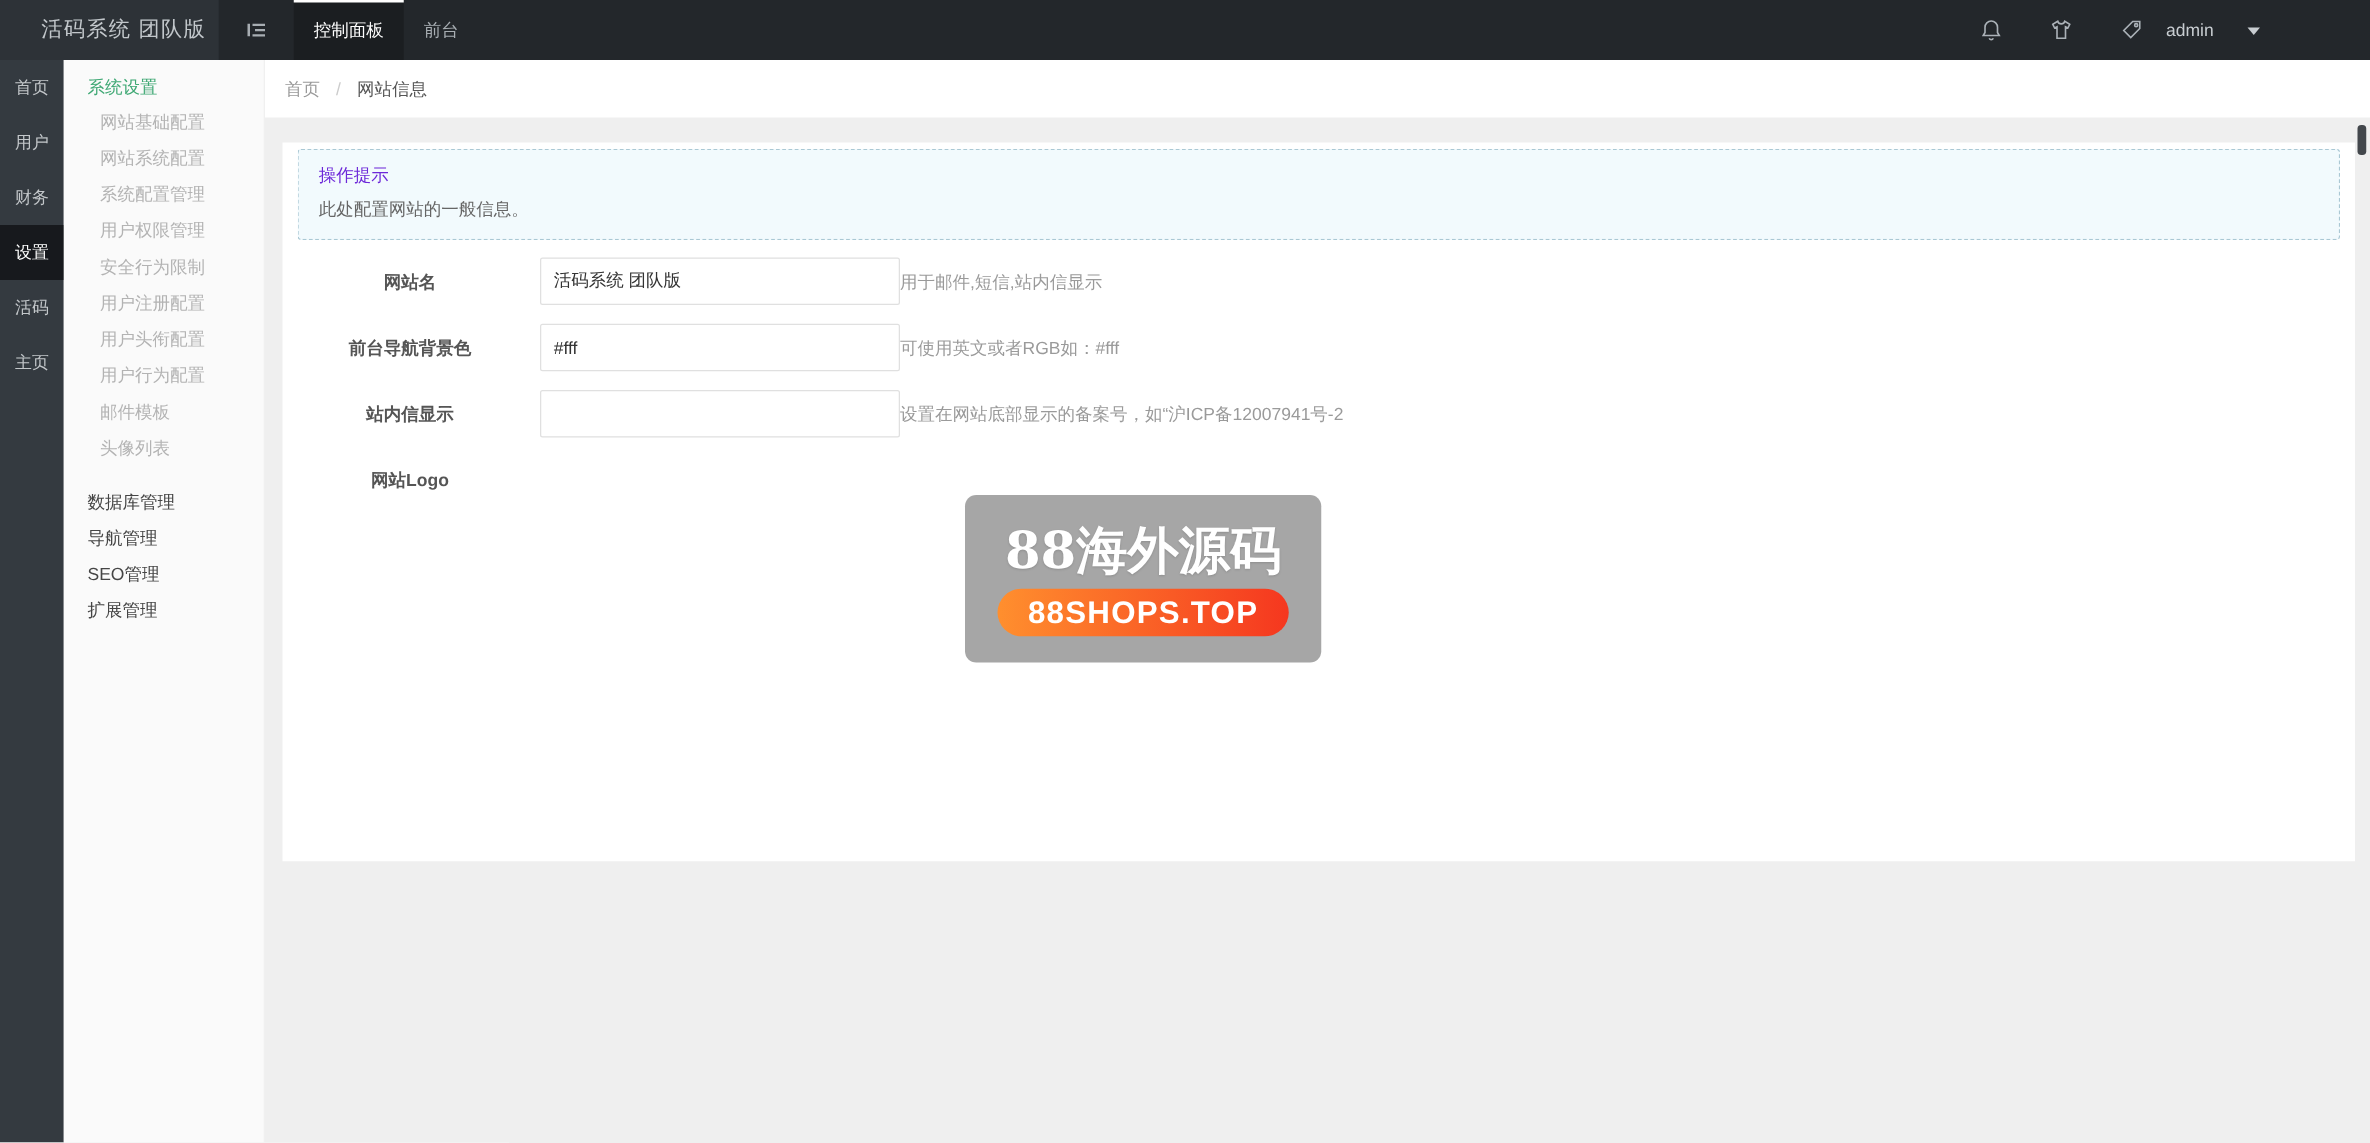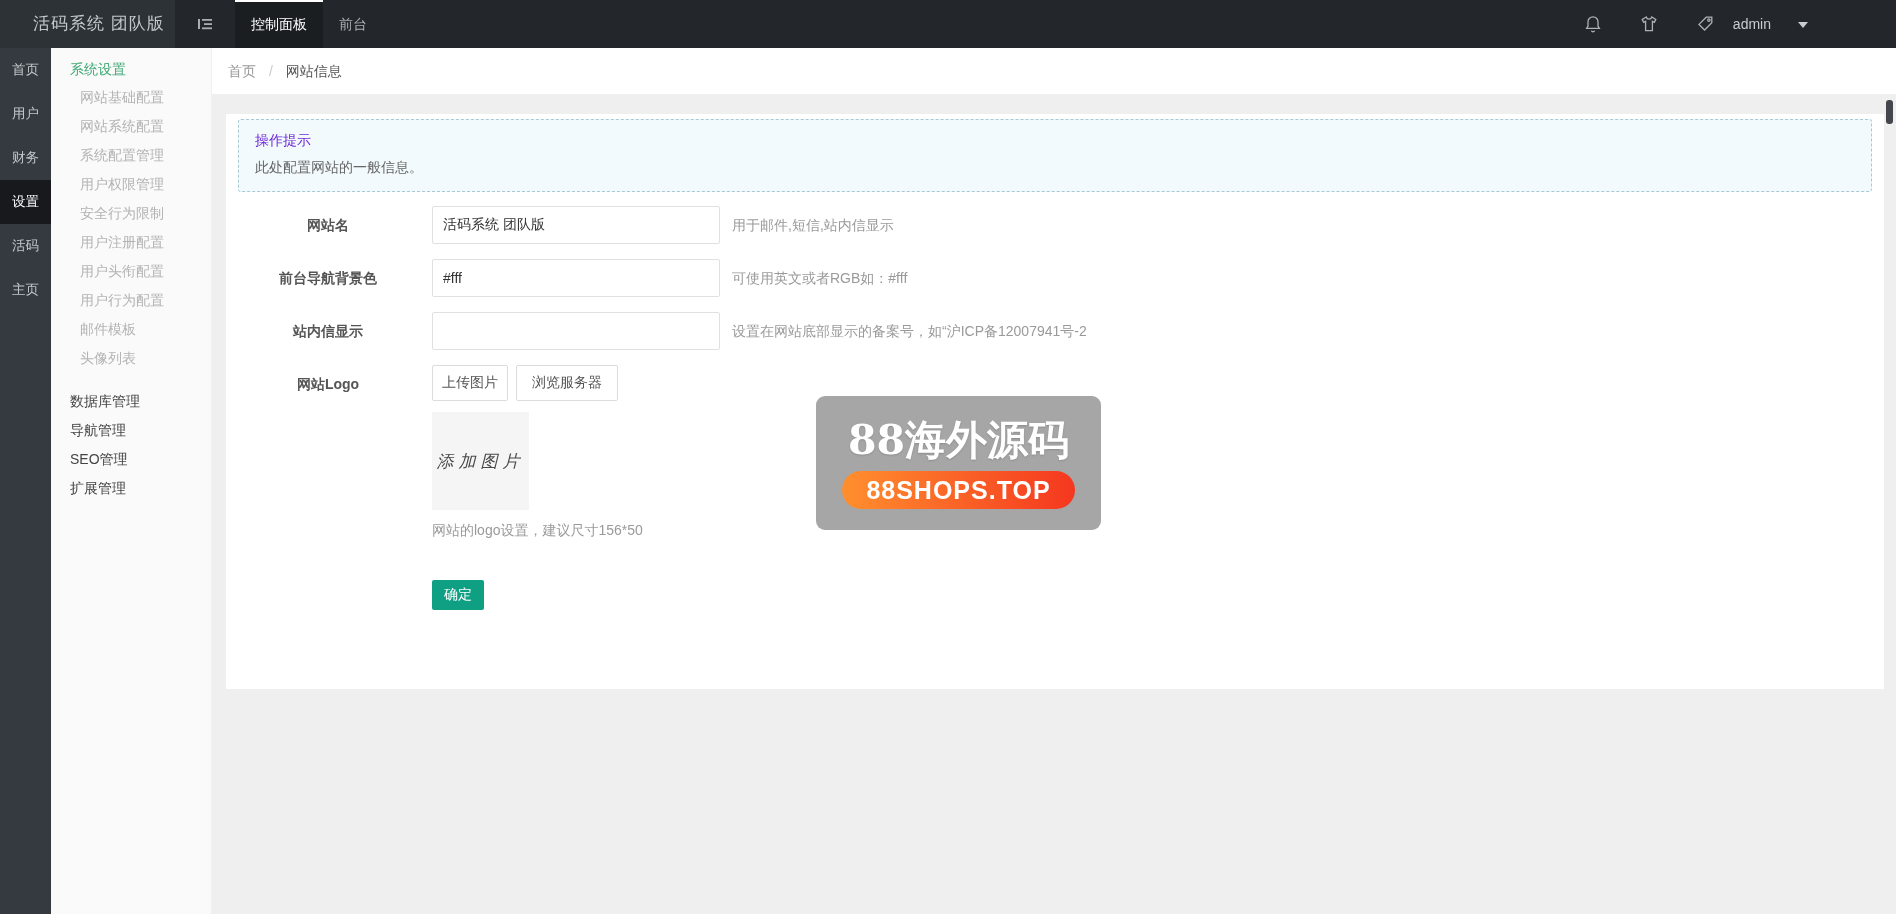--- a/index.html
+++ b/index.html
@@ -50,35 +50,35 @@
   .tab { line-height:34px; padding:0 17px; color:#666; cursor:pointer; }
   .tab.active { background:#fff; border:1px solid #e6e6e6; border-bottom:1px solid #fff; margin-bottom:-1px; color:#333; }
 
   
   .form { margin-top:14px; }
   .frow { display:flex; align-items:flex-start; margin-bottom:15px; }
   .flabel { width:180px; flex:none; text-align:center; line-height:38px; color:#555;font-weight:bold; }
   .fctl { margin-left:14px; }
   .finput { width:288px; height:38px; border:1px solid #e0e0e0; border-radius:2px; padding:0 10px;
     font-size:14px; color:#333; font-family:inherit; background:#fff; }
-  .fhint { margin-left:12px; line-height:38px; color:#9a9a9a; }
+  .fhint { line-height:38px; color:#9a9a9a; }
   .logo-row { margin-bottom:0; }
   .btn-plain { height:36px; padding:0 9px; background:#fff; border:1px solid #dcdcdc; border-radius:2px;
     color:#555; font-size:14px; font-family:inherit; cursor:pointer; }
   .btn-plain.wide { padding:0 15px; margin-left:4px; }
   .img-box { margin-top:11px; width:97px; height:98px; background:#f5f5f5; display:flex;
     align-items:center; justify-content:center; cursor:pointer; }
   .img-box span { font-family:"DejaVu Serif",serif; font-style:italic; font-size:17px;
     letter-spacing:5px; color:#4a4a4a; }
   .logo-hint { margin-top:10px; color:#9a9a9a; line-height:20px; }
   .btn-submit { margin-top:40px; width:52px; height:30px; background:#0fa083; border:none; border-radius:2px;
     color:#fff; font-size:14px; font-family:inherit; cursor:pointer; }
 
   
-  .watermark { position:absolute; left:816px; top:396px; width:285px; height:134px;
+  .watermark { position:absolute; left:772px; top:396px; width:285px; height:134px;
     background:rgba(158,158,158,.92); border-radius:9px; display:flex; flex-direction:column;
     align-items:center; justify-content:center; z-index:50; }
   .wm-title { color:#fff; font-family:"DejaVu Serif",serif; font-weight:700; font-size:41px;
     line-height:46px; text-shadow:0 1px 2px rgba(0,0,0,.15); }
   .wm-badge { margin-top:8px; height:38px; line-height:38px; padding:0 24px; border-radius:19px;
     background:linear-gradient(90deg,#ff8f2e,#f5371f); color:#fff; font-weight:800; font-size:25px;
     letter-spacing:1px; }
 
   
   .scroll-thumb { position:absolute; right:3px; top:100px; width:7px; height:24px;
@@ -191,29 +191,20 @@
           </div>
 
           <div class="frow">
             <div class="flabel">站内信显示</div>
             <input class="finput fctl" value="" style="">
             <div class="fhint">设置在网站底部显示的备案号，如“沪ICP备12007941号-2</div>
           </div>
 
           <div class="frow logo-row">
             <div class="flabel">网站Logo</div>
-            <div class="fctl">
-              <button class="btn-plain">上传图片</button>
-              <button class="btn-plain wide">浏览服务器</button>
-              <div class="img-box">
-                <span>添加图片</span>
-              </div>
-              <div class="logo-hint">网站的logo设置，建议尺寸156*50</div>
-              <button class="btn-submit">确定</button>
-            </div>
           </div>
 
         </div>
       </div>
     </div>
   </div>
 
   <div class="watermark">
     <div class="wm-title">88海外源码</div>
     <div class="wm-badge">88SHOPS.TOP</div>

